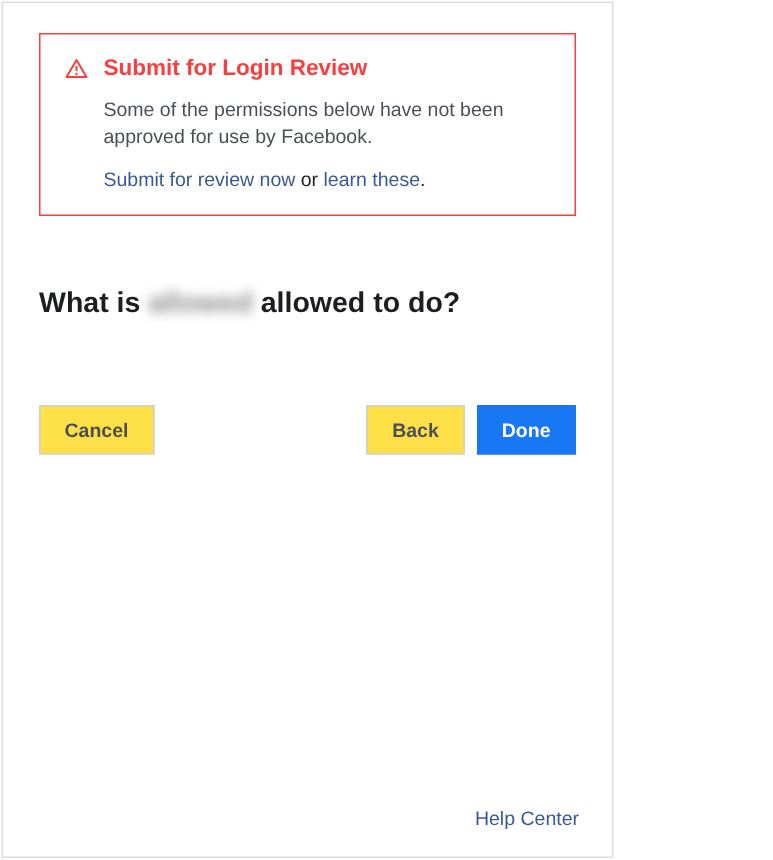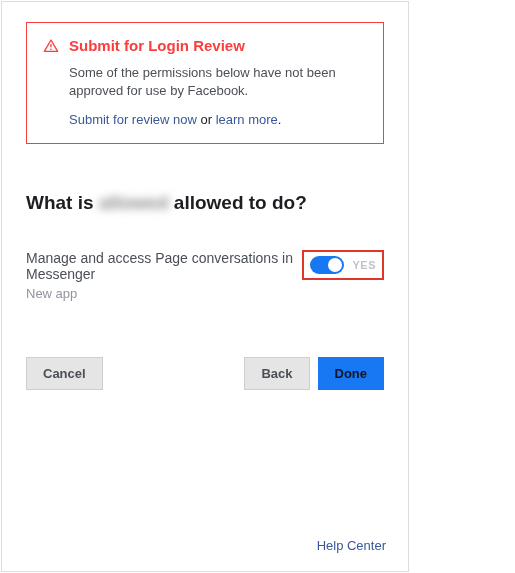--- a/index.html
+++ b/index.html
@@ -122,28 +122,28 @@
       margin-top: 56px;
       display: flex;
       justify-content: space-between;
     }
     .btn {
       font-size: 13px;
       font-weight: bold;
       padding: 8px 16px;
       cursor: pointer;
       border: 1px solid #ccd0d5;
-      background: #e5e5e5;
+      background: #fde047;
       color: #4b4f56;
     }
     .btn-group { display: flex; gap: 8px; padding-left: 48px; }
     .btn-primary {
       background: #1877f2;
       border-color: #1877f2;
-      color: #0f172a;
+      color: #ffffff;
     }
     .help-link {
       position: absolute;
       bottom: 18px;
       right: 22px;
       color: #385898;
       font-size: 13px;
       cursor: pointer;
     }
   </style>
@@ -156,41 +156,29 @@
     <div class="alert-header">
       <svg width="16" height="16" viewBox="0 0 24 24">
         <path d="M12 3 L22 20 L2 20 Z" fill="none" stroke="#fa3e3e" stroke-width="2" stroke-linejoin="round"></path>
         <line x1="12" y1="9" x2="12" y2="14" stroke="#fa3e3e" stroke-width="2"></line>
         <circle cx="12" cy="17" r="1.2" fill="#fa3e3e"></circle>
       </svg>
       <span class="alert-title">Submit for Login Review</span>
     </div>
     <div class="alert-body">Some of the permissions below have not been approved for use by Facebook.</div>
     <div class="alert-actions">
-      <span class="link">Submit for review now</span><span> or </span><span class="link">learn more</span><span>.</span>
+      <span class="link">Submit for review now</span><span> or </span><span class="link">learn these</span><span>.</span>
     </div>
   </div>
 
   <h2 class="heading">
     <span>What is </span><span class="blur">allowed</span> <span>allowed to do?</span>
   </h2>
 
 
-  <div class="permission-row">
-    <div>
-      <div class="perm-label">Manage and access Page conversations in Messenger</div>
-      <div class="perm-sub">New app</div>
-    </div>
-    <div class="toggle-highlight">
-      <div class="toggle">
-        <div class="toggle-knob"></div>
-      </div>
-      <span class="toggle-state">YES</span>
-    </div>
-  </div>
 
   <div class="button-row">
     <button class="btn">Cancel</button>
     <div class="btn-group">
       <button class="btn">Back</button>
       <button class="btn btn-primary">Done</button>
     </div>
   </div>
 
   <div class="help-link">Help Center</div>

